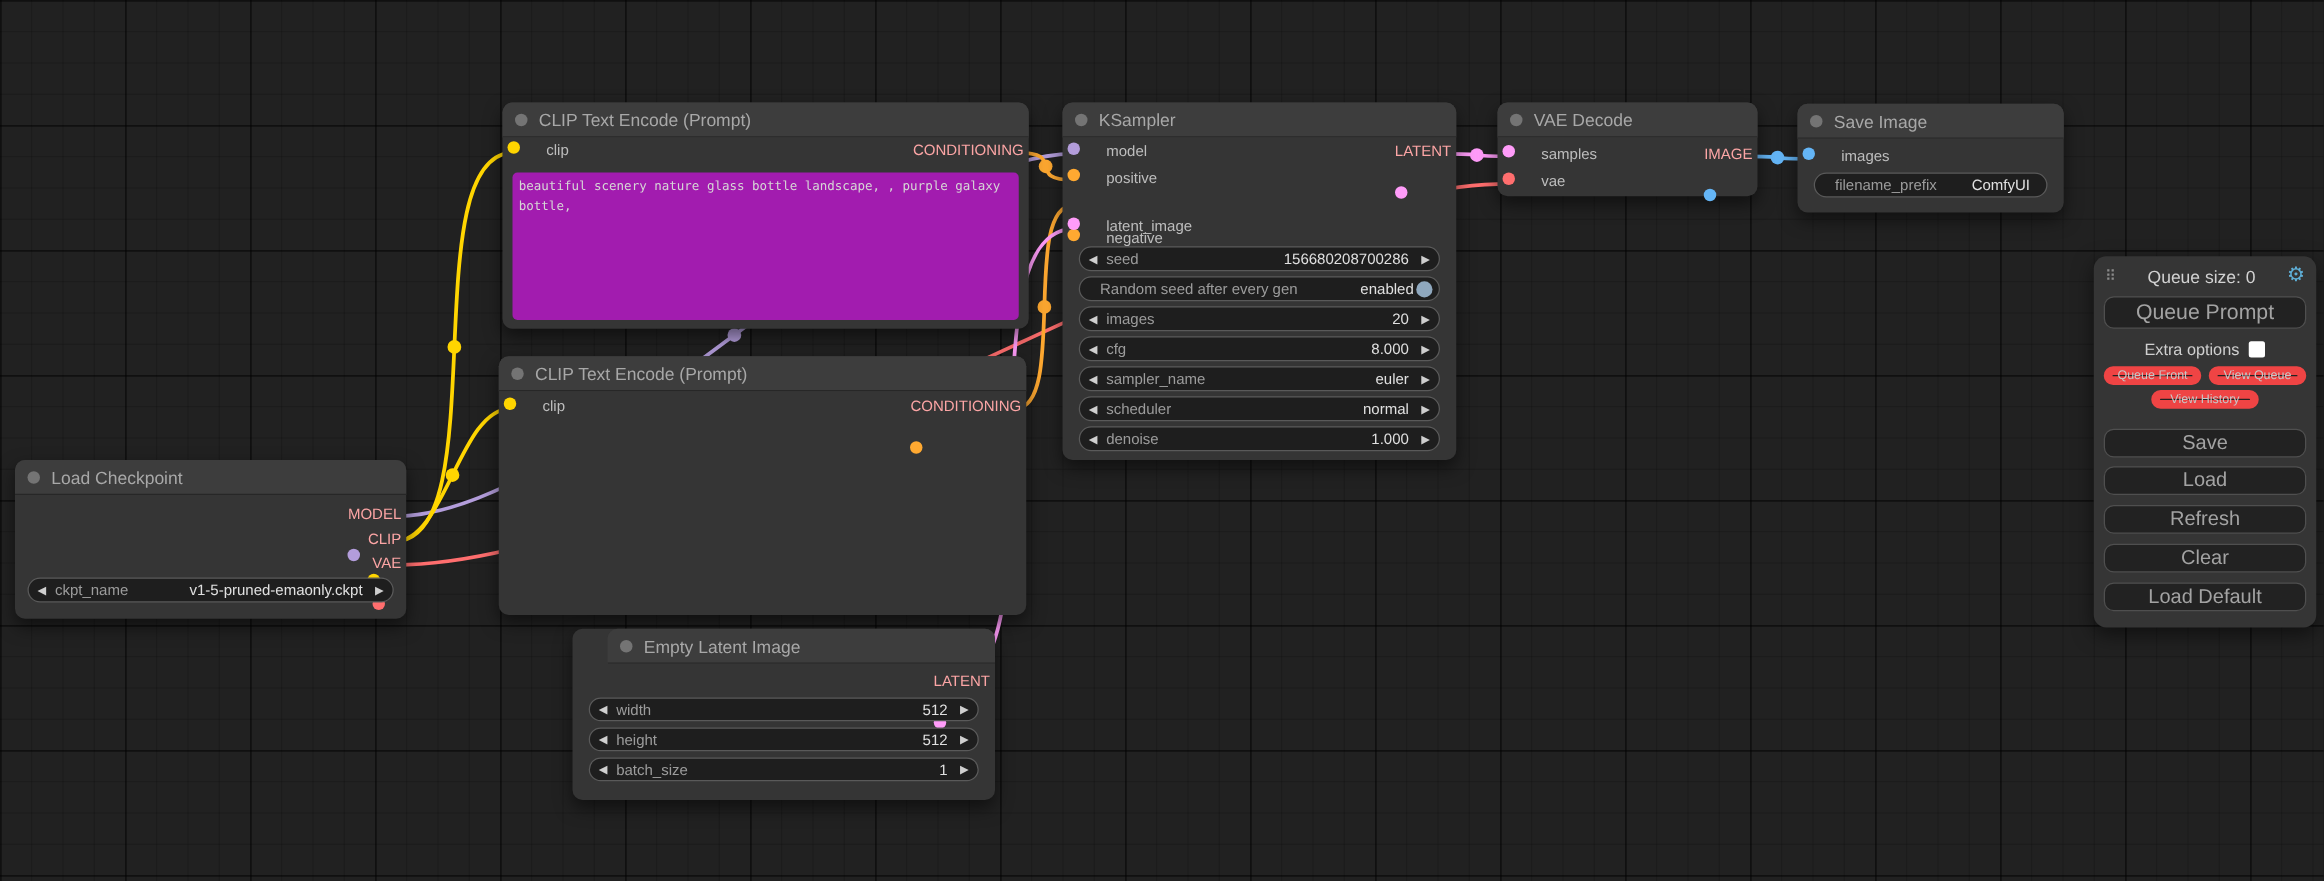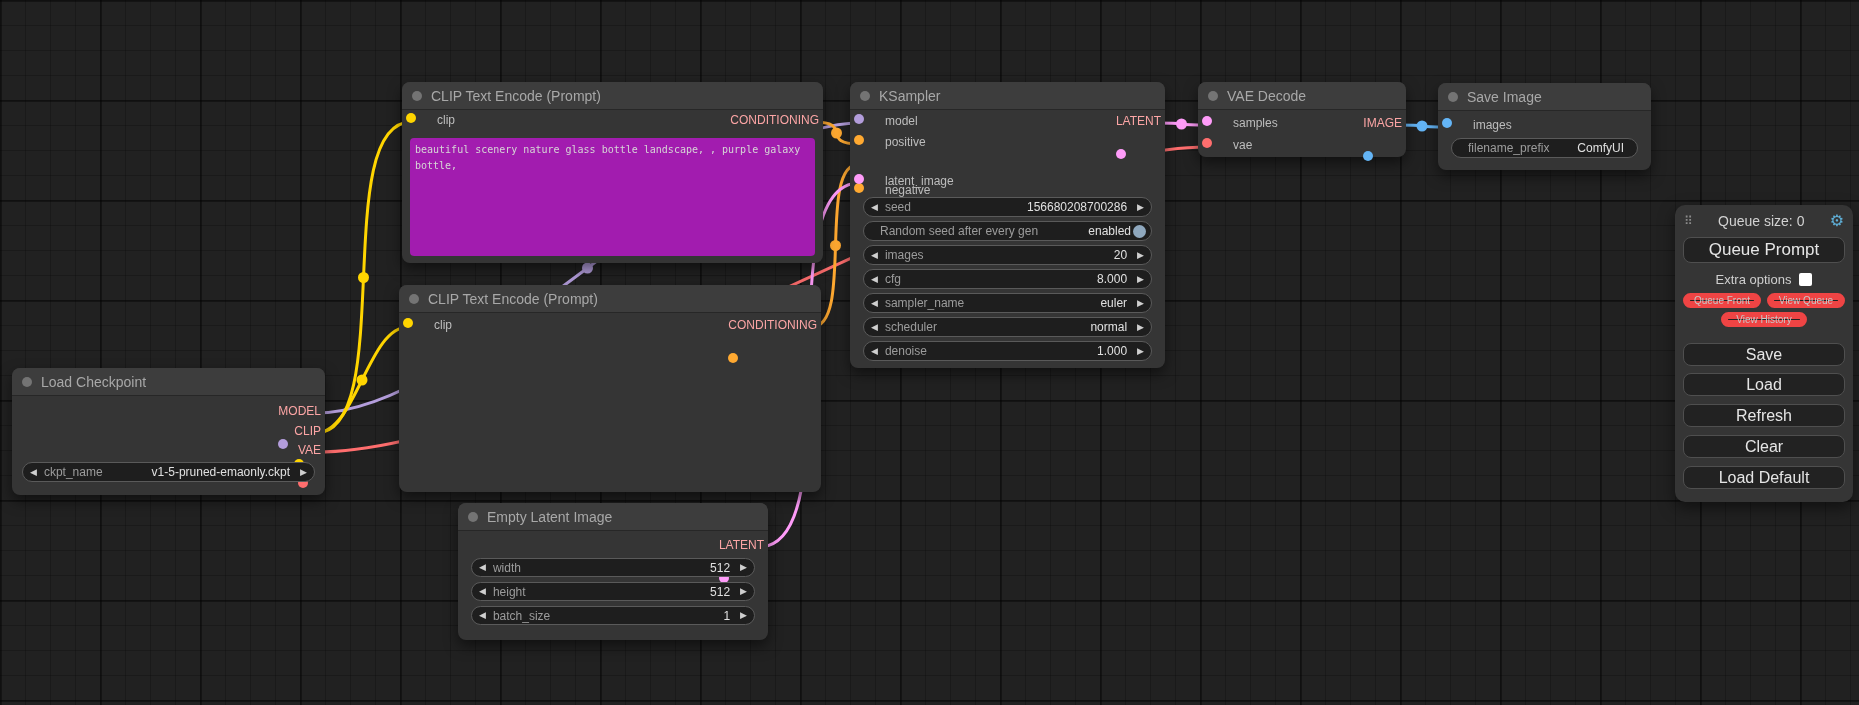--- a/index.html
+++ b/index.html
@@ -39,21 +39,21 @@
          padding:4px 5px;box-sizing:border-box;white-space:pre-wrap;word-break:break-word;
          cursor:text;}
   #panel{position:absolute;left:1675px;top:205px;width:178px;height:297px;
          background:#353535;border-radius:10px;z-index:3;color:#ccc;
          box-shadow:0 6px 16px rgba(0,0,0,.5);}
   .phead{position:absolute;top:7px;left:9px;right:9px;height:18px;display:flex;align-items:center;}
   .handle{color:#8a8a8a;font-size:12px;cursor:grab;}
   .qsize{flex:1;text-align:center;font-size:14px;color:#d2d2d2;}
   .gear{font-size:16px;cursor:pointer;line-height:1;}
   .pbtn{position:absolute;left:8px;right:8px;background:#222;border:1px solid #4f4f4f;
-        border-radius:8px;color:#e5e5e5;display:flex;align-items:center;
+        border-radius:8px;color:#a3a3a3;display:flex;align-items:center;
         justify-content:center;cursor:pointer;box-sizing:border-box;}
   .pbtn.big{height:26px;font-size:17px;}
   .pbtn.med{height:23px;font-size:16px;}
   .sbtn{position:absolute;background:#222;border:7px solid #ef4444;border-radius:10px;
         color:#c8c8c8;font-size:10px;display:flex;align-items:center;justify-content:center;
         height:15px;cursor:pointer;box-sizing:border-box;}
   .exrow{position:absolute;top:66px;left:0;right:0;height:16px;display:flex;
          align-items:center;justify-content:center;font-size:13px;color:#cfcfcf;}
   .chk{width:13px;height:13px;background:#ffffff;border-radius:2px;margin-left:8px;cursor:pointer;}
 </style>
@@ -131,21 +131,21 @@
     <div class="prow in" style="top:33px;left:4px;">
       <span class="pdot" style="background-color: rgb(255, 213, 0);"></span>
       <span>clip</span>
     </div>
     <div class="prow out" style="top:33px;right:4px;">
       <span>CONDITIONING</span>
       <span class="pdot" style="background-color: rgb(255, 169, 49);"></span>
     </div>
   </div>
 
-  <div class="node" style="left:458px;top:503px;width:310px;height:137px;">
+  <div class="node" style="left:458px;top:503px;width:310px;height:137px;padding-left:28px;">
     <div class="ntitle">
       <span class="tdot" style="background-color: rgb(116, 116, 116);"></span>
       <span>Empty Latent Image</span>
     </div>
     <div class="prow out" style="top:35px;right:4px;">
       <span>LATENT</span>
       <span class="pdot" style="background-color: rgb(255, 156, 249);"></span>
     </div>
     <div class="widget" style="left:13px;right:13px;top:55px;height:19px;">
       <span class="warrow">◀</span>

